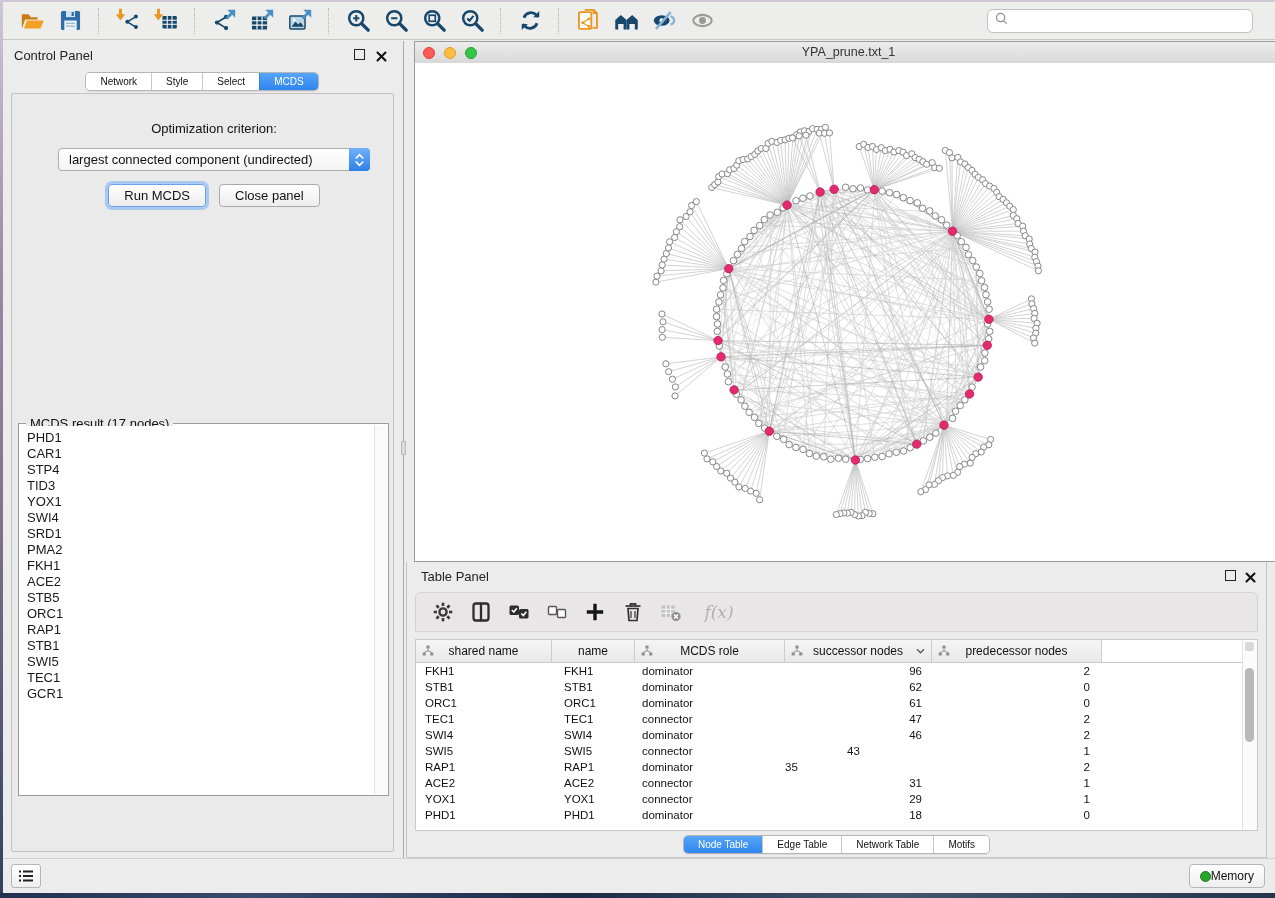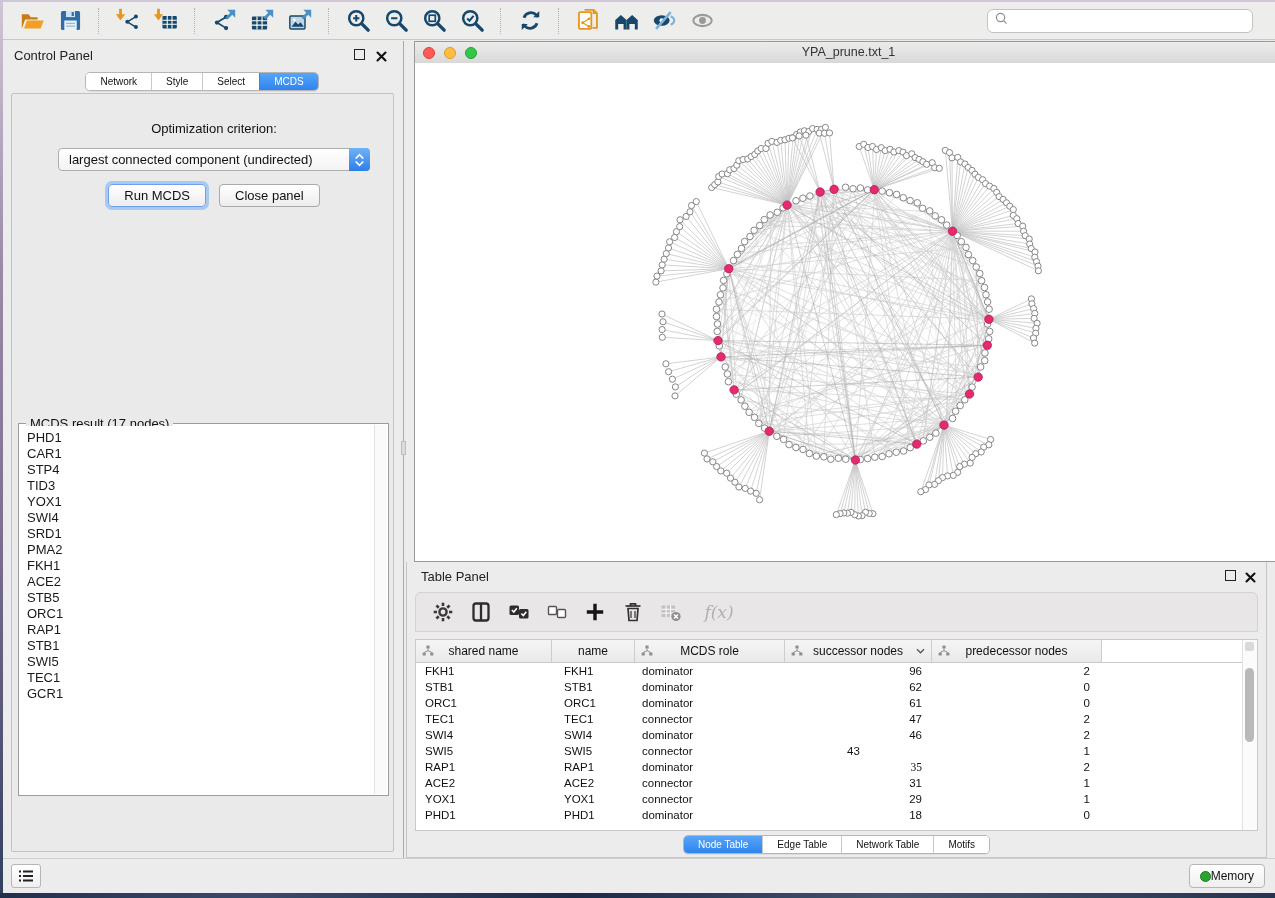--- a/index.html
+++ b/index.html
@@ -1278,21 +1278,21 @@
             <div class="td" style="width: 136px; text-align: left; padding-left: 9px;">SWI5</div>
             <div class="td" style="width: 83px; text-align: left; padding-left: 12px;">SWI5</div>
             <div class="td" style="width: 150px; text-align: left; padding-left: 7px;">connector</div>
             <div class="td" style="width: 147px; text-align: center; padding-right: 10px;">43</div>
             <div class="td" style="width: 170px; text-align: right; padding-right: 12px;">1</div>
           </div>
           <div class="tr">
             <div class="td" style="width: 136px; text-align: left; padding-left: 9px;">RAP1</div>
             <div class="td" style="width: 83px; text-align: left; padding-left: 12px;">RAP1</div>
             <div class="td" style="width: 150px; text-align: left; padding-left: 7px;">dominator</div>
-            <div class="td" style="width: 147px; text-align: right; padding-right: 10px; font-family: Liberation Serif, serif;">35</div>
+            <div class="td" style="width: 147px; padding-right: 10px;">35</div>
             <div class="td" style="width: 170px; text-align: right; padding-right: 12px;">2</div>
           </div>
           <div class="tr">
             <div class="td" style="width: 136px; text-align: left; padding-left: 9px;">ACE2</div>
             <div class="td" style="width: 83px; text-align: left; padding-left: 12px;">ACE2</div>
             <div class="td" style="width: 150px; text-align: left; padding-left: 7px;">connector</div>
             <div class="td" style="width: 147px; text-align: right; padding-right: 10px;">31</div>
             <div class="td" style="width: 170px; text-align: right; padding-right: 12px;">1</div>
           </div>
           <div class="tr">

